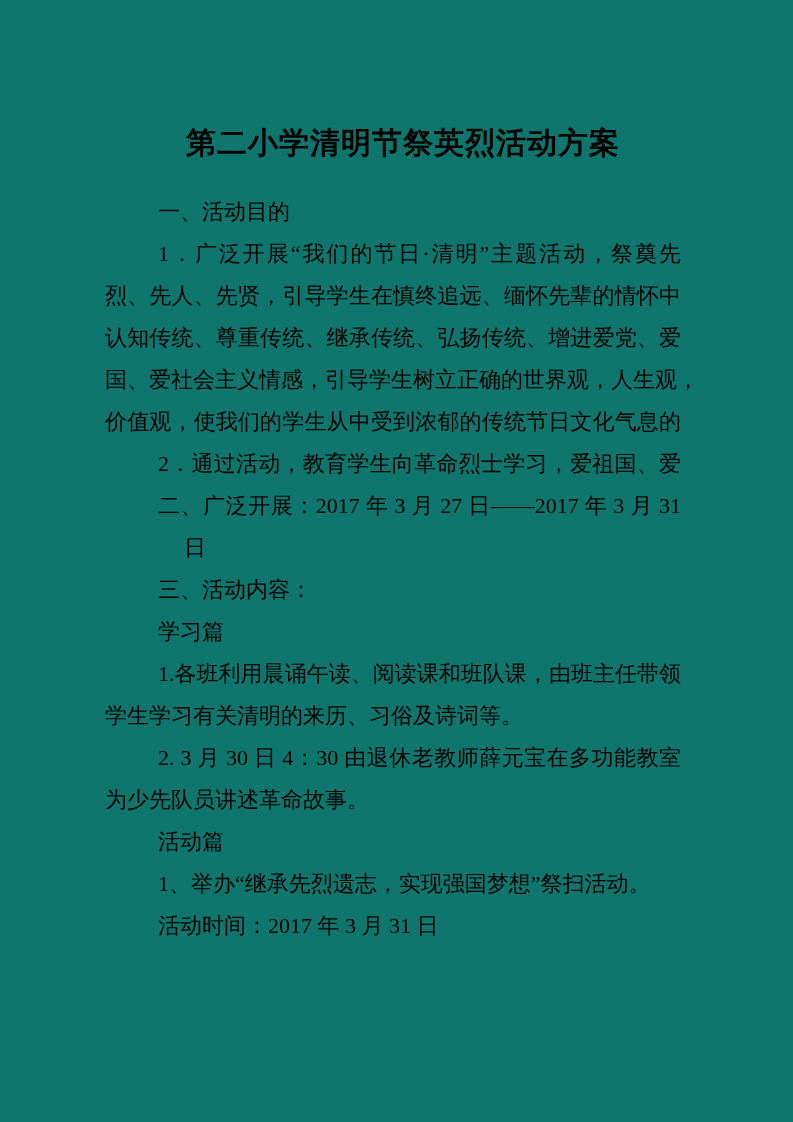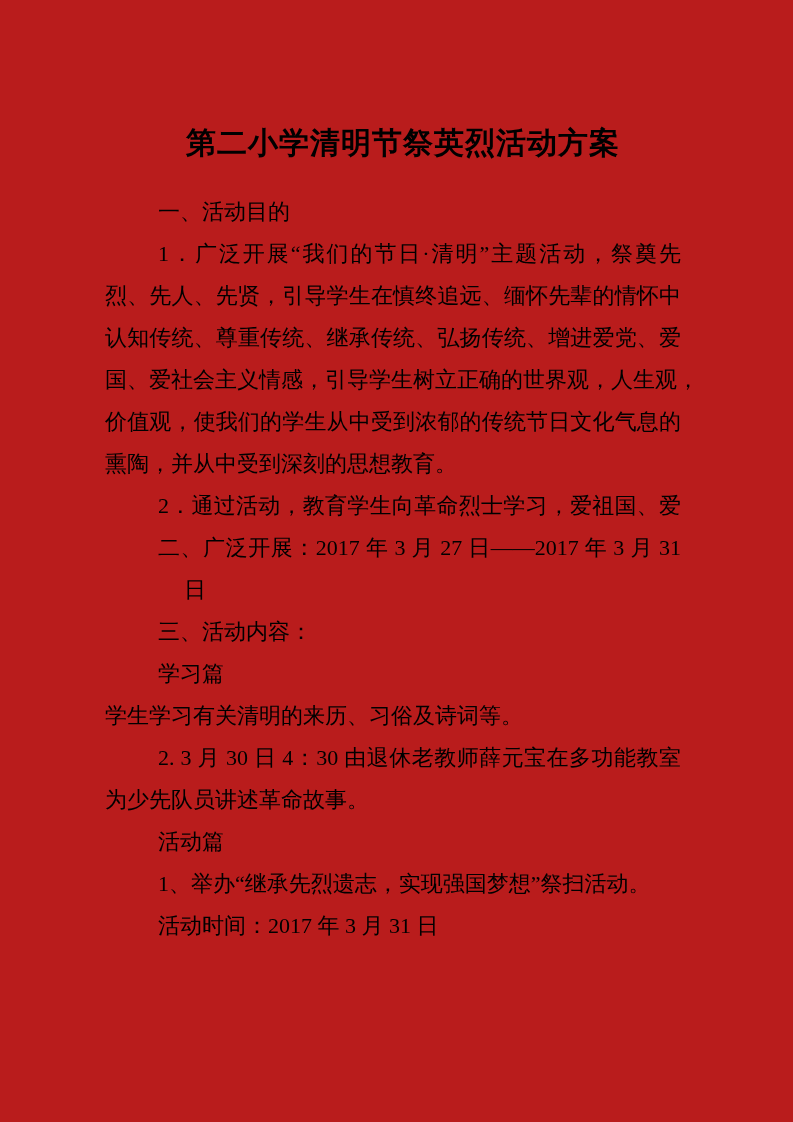--- a/index.html
+++ b/index.html
@@ -4,21 +4,21 @@
 <style>
   html, body {
     margin: 0;
     padding: 0;
     background: #ffffff;
   }
   .page {
     position: relative;
     width: 793px;
     height: 1122px;
-    background: #b91c1c;
+    background: #0f766e;
     color: #000000;
     box-sizing: border-box;
     padding: 118px 112px 0 105px;
     font-family: "Liberation Serif", "DejaVu Serif", serif;
     overflow: hidden;
   }
   .doc-title {
     margin: 0 0 23px 0;
     font-size: 30px;
     font-weight: bold;
@@ -58,33 +58,33 @@
 
   <h1 class="doc-title">第二小学清明节祭英烈活动方案</h1>
 
   <div class="line indent bold">一、活动目的</div>
 
   <div class="line indent just">1．广泛开展“我们的节日·清明”主题活动，祭奠先</div>
   <div class="line just">烈、先人、先贤，引导学生在慎终追远、缅怀先辈的情怀中</div>
   <div class="line just">认知传统、尊重传统、继承传统、弘扬传统、增进爱党、爱</div>
   <div class="line just">国、爱社会主义情感，引导学生树立正确的世界观，人生观，</div>
   <div class="line just">价值观，使我们的学生从中受到浓郁的传统节日文化气息的</div>
-  <div class="line">熏陶，并从中受到深刻的思想教育。</div>
 
   <div class="line indent just">2．通过活动，教育学生向革命烈士学习，爱祖国、爱</div>
 
   <div class="line indent just">
     <span class="bold">二、广泛开展：</span><span>2017 年 3 月 27 日——2017 年 3 月 31</span>
   </div>
   <div class="line hang">日</div>
 
   <div class="line indent bold">三、活动内容：</div>
 
   <div class="line indent bold">学习篇</div>
 
+  <div class="line indent just">1.各班利用晨诵午读、阅读课和班队课，由班主任带领</div>
   <div class="line">学生学习有关清明的来历、习俗及诗词等。</div>
 
   <div class="line indent just">2. 3 月 30 日 4：30 由退休老教师薛元宝在多功能教室</div>
   <div class="line">为少先队员讲述革命故事。</div>
 
   <div class="line indent bold">活动篇</div>
 
   <div class="line indent">1、举办“继承先烈遗志，实现强国梦想”祭扫活动。</div>
 
   <div class="line indent">

